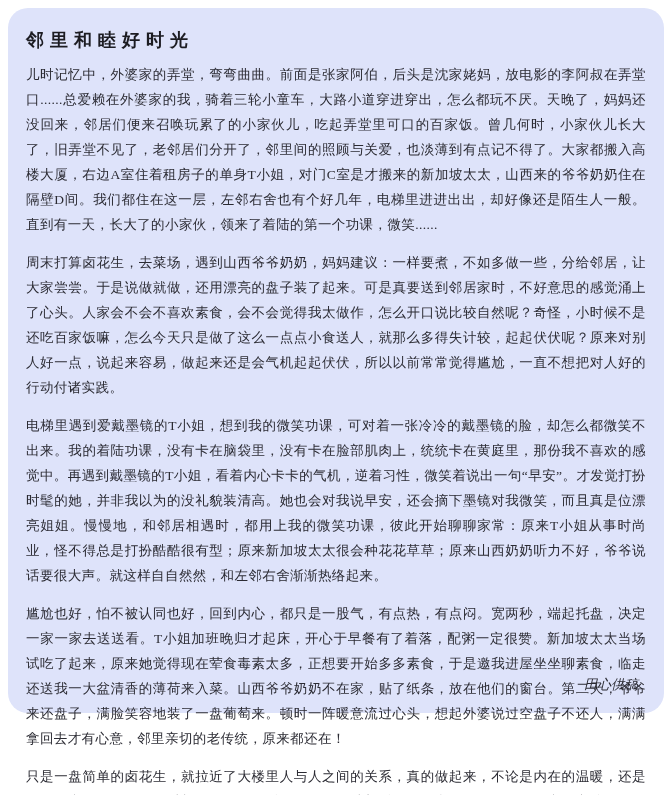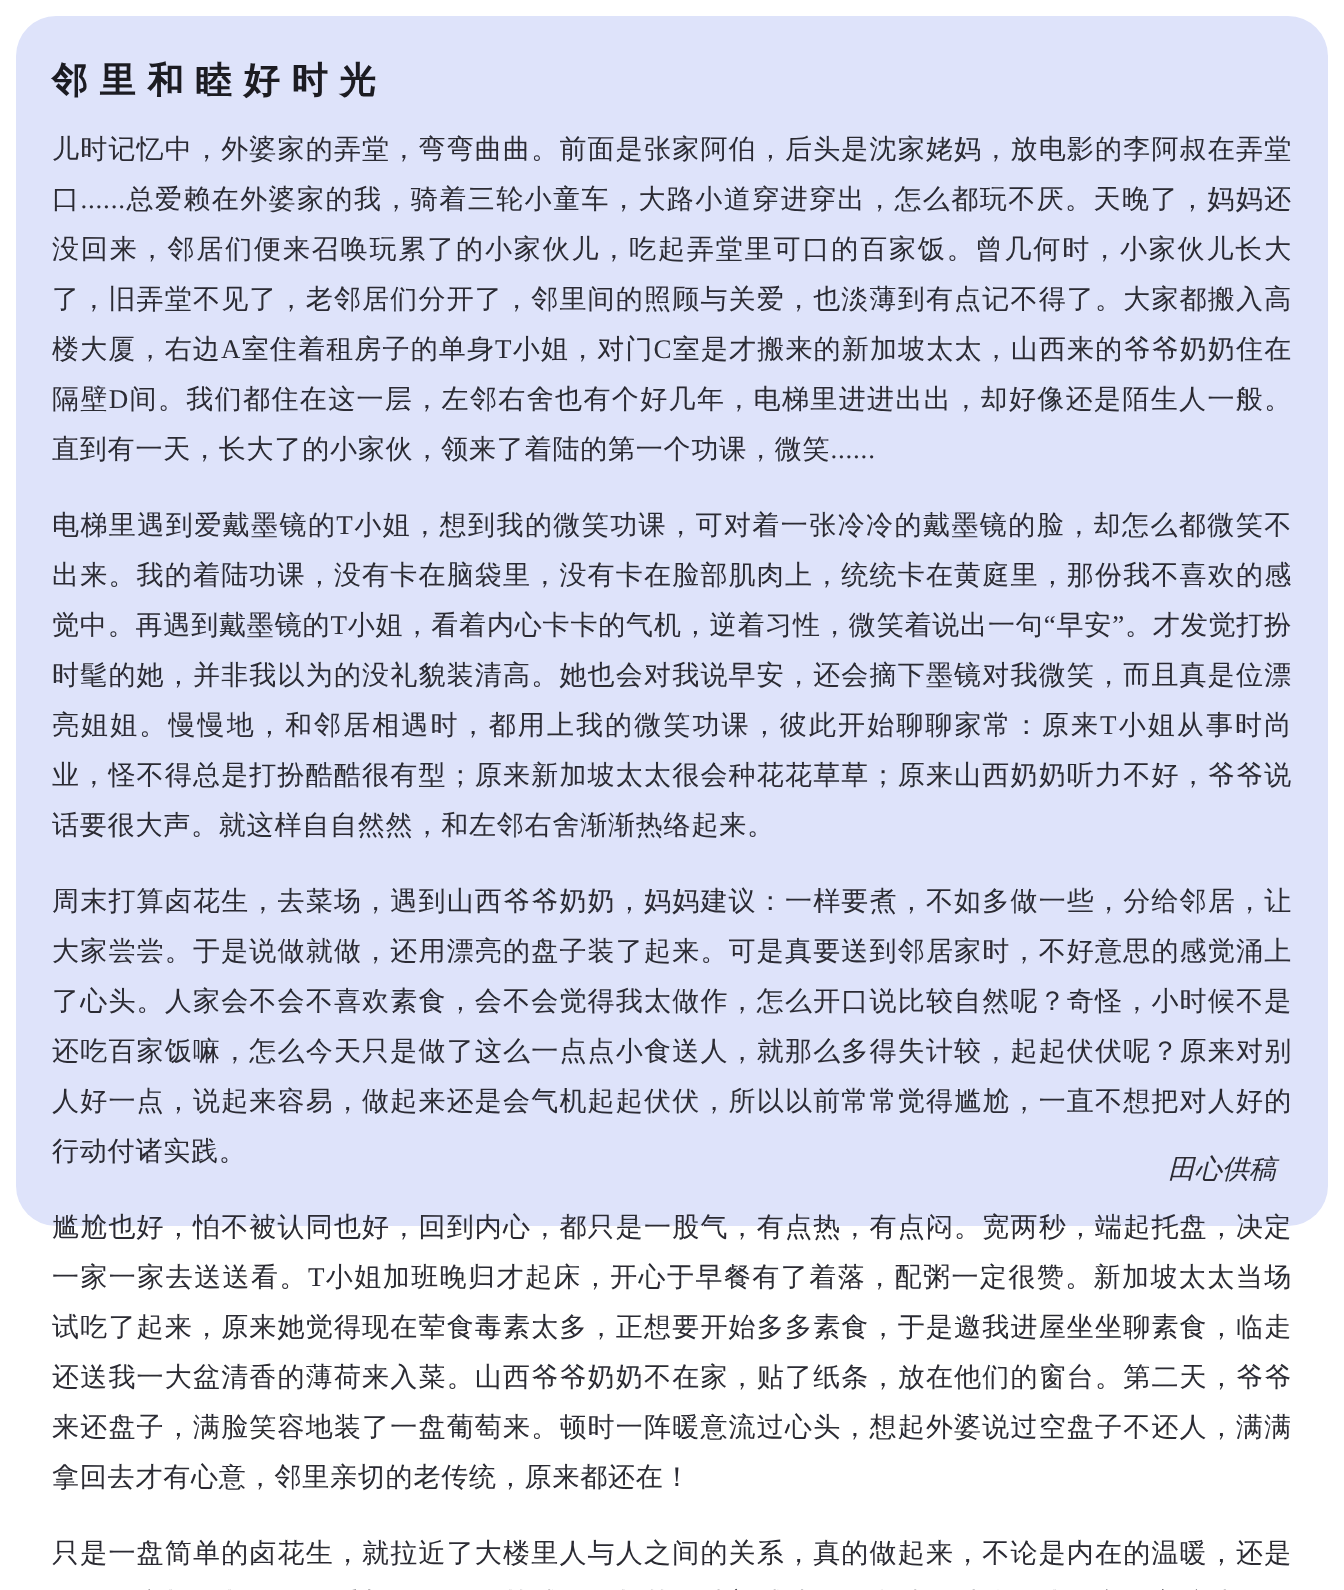--- a/index.html
+++ b/index.html
@@ -9,21 +9,21 @@
     height: 795px;
     background: #ffffff;
     font-family: "Liberation Sans", sans-serif;
     overflow: hidden;
   }
   .panel {
     position: absolute;
     left: 8px;
     top: 8px;
     width: 656px;
-    height: 605px;
+    height: 705px;
     box-sizing: border-box;
     background: var(--panel-bg, #dee3fa);
     border-radius: 20px;
     padding: 14px 18px 14px 18px;
   }
   .title {
     font-size: 18px;
     font-weight: bold;
     letter-spacing: 6px;
     color: var(--title-color, #1c1c22);
@@ -50,20 +50,20 @@
   }
 </style>
 </head>
 <body style="background: rgb(255, 255, 255);">
 
 <div class="panel">
   <h1 class="title">邻里和睦好时光</h1>
 
   <div class="article-body">
       <p>儿时记忆中，外婆家的弄堂，弯弯曲曲。前面是张家阿伯，后头是沈家姥妈，放电影的李阿叔在弄堂口......总爱赖在外婆家的我，骑着三轮小童车，大路小道穿进穿出，怎么都玩不厌。天晚了，妈妈还没回来，邻居们便来召唤玩累了的小家伙儿，吃起弄堂里可口的百家饭。曾几何时，小家伙儿长大了，旧弄堂不见了，老邻居们分开了，邻里间的照顾与关爱，也淡薄到有点记不得了。大家都搬入高楼大厦，右边A室住着租房子的单身T小姐，对门C室是才搬来的新加坡太太，山西来的爷爷奶奶住在隔壁D间。我们都住在这一层，左邻右舍也有个好几年，电梯里进进出出，却好像还是陌生人一般。直到有一天，长大了的小家伙，领来了着陆的第一个功课，微笑......</p>
+      <p>周末打算卤花生，去菜场，遇到山西爷爷奶奶，妈妈建议：一样要煮，不如多做一些，分给邻居，让大家尝尝。于是说做就做，还用漂亮的盘子装了起来。可是真要送到邻居家时，不好意思的感觉涌上了心头。人家会不会不喜欢素食，会不会觉得我太做作，怎么开口说比较自然呢？奇怪，小时候不是还吃百家饭嘛，怎么今天只是做了这么一点点小食送人，就那么多得失计较，起起伏伏呢？原来对别人好一点，说起来容易，做起来还是会气机起起伏伏，所以以前常常觉得尴尬，一直不想把对人好的行动付诸实践。</p>
       <p>电梯里遇到爱戴墨镜的T小姐，想到我的微笑功课，可对着一张冷冷的戴墨镜的脸，却怎么都微笑不出来。我的着陆功课，没有卡在脑袋里，没有卡在脸部肌肉上，统统卡在黄庭里，那份我不喜欢的感觉中。再遇到戴墨镜的T小姐，看着内心卡卡的气机，逆着习性，微笑着说出一句“早安”。才发觉打扮时髦的她，并非我以为的没礼貌装清高。她也会对我说早安，还会摘下墨镜对我微笑，而且真是位漂亮姐姐。慢慢地，和邻居相遇时，都用上我的微笑功课，彼此开始聊聊家常：原来T小姐从事时尚业，怪不得总是打扮酷酷很有型；原来新加坡太太很会种花花草草；原来山西奶奶听力不好，爷爷说话要很大声。就这样自自然然，和左邻右舍渐渐热络起来。</p>
-      <p>周末打算卤花生，去菜场，遇到山西爷爷奶奶，妈妈建议：一样要煮，不如多做一些，分给邻居，让大家尝尝。于是说做就做，还用漂亮的盘子装了起来。可是真要送到邻居家时，不好意思的感觉涌上了心头。人家会不会不喜欢素食，会不会觉得我太做作，怎么开口说比较自然呢？奇怪，小时候不是还吃百家饭嘛，怎么今天只是做了这么一点点小食送人，就那么多得失计较，起起伏伏呢？原来对别人好一点，说起来容易，做起来还是会气机起起伏伏，所以以前常常觉得尴尬，一直不想把对人好的行动付诸实践。</p>
       <p>尴尬也好，怕不被认同也好，回到内心，都只是一股气，有点热，有点闷。宽两秒，端起托盘，决定一家一家去送送看。T小姐加班晚归才起床，开心于早餐有了着落，配粥一定很赞。新加坡太太当场试吃了起来，原来她觉得现在荤食毒素太多，正想要开始多多素食，于是邀我进屋坐坐聊素食，临走还送我一大盆清香的薄荷来入菜。山西爷爷奶奶不在家，贴了纸条，放在他们的窗台。第二天，爷爷来还盘子，满脸笑容地装了一盘葡萄来。顿时一阵暖意流过心头，想起外婆说过空盘子不还人，满满拿回去才有心意，邻里亲切的老传统，原来都还在！</p>
       <p>只是一盘简单的卤花生，就拉近了大楼里人与人之间的关系，真的做起来，不论是内在的温暖，还是外在的亲切，都远远超乎想像呀。不禁感叹，与其多愁善感地追忆和睦的过往，或是义正言辞地抱怨冷漠的现在，不如先停一停，这些统统靠边站。开始试试着陆功课，真的做出来看看，就从我自己开始，送上一个微笑，说出一句早安，分享一份好吃的素食。记忆中邻里和睦的温暖，便一一鲜活了起来，原来旧弄堂老邻居间的亲切感，都可以因我的改变，而一点一点找回来！</p>
     </div>
 
   <div class="signature">田心供稿</div>
 </div>
 
 </body></html>

